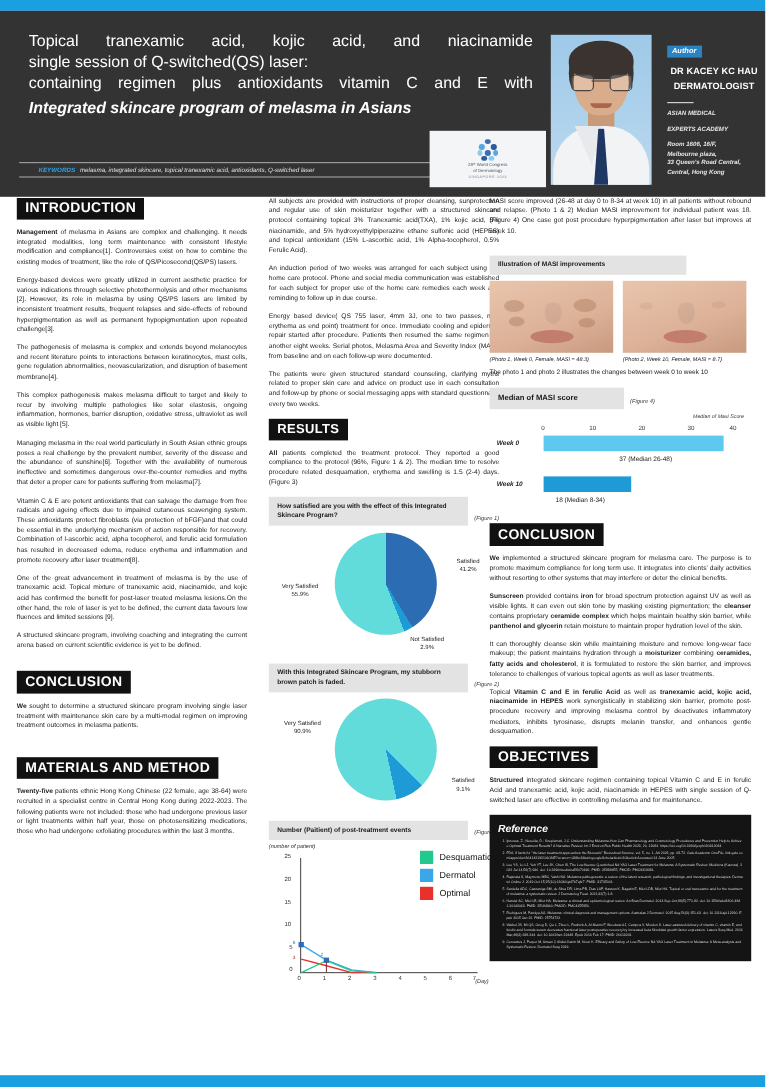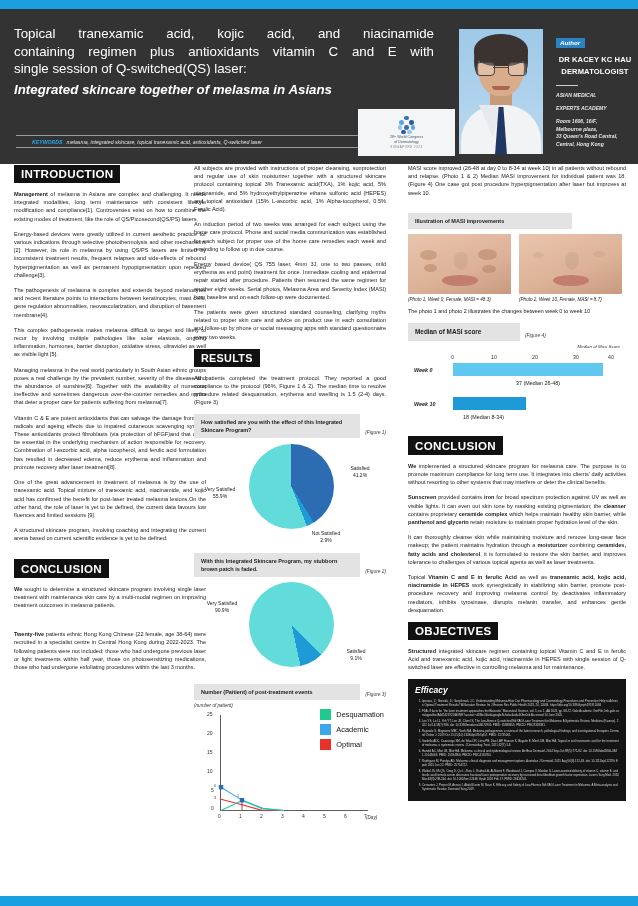--- a/index.html
+++ b/index.html
@@ -18,21 +18,21 @@
 
   
   .header{
     position:relative;
     background:#333333;
     height:155px;
     padding:0;
     color:#fff;
     box-sizing:border-box;
   }
-  .title-block{position:absolute;left:14px;top:16px;width:420px;}
+  .title-block{position:absolute;left:24px;top:16px;width:420px;}
   .title-line{
     font-size:13.3px;line-height:17.5px;font-weight:400;color:#ffffff;
     text-align:justify;text-align-last:justify;letter-spacing:0px;
     white-space:nowrap;
   }
   .title-line.nojust{text-align:left;text-align-last:left;}
   .title-sub{
     font-size:13.3px;line-height:19px;font-weight:bold;font-style:italic;color:#fff;
     margin-top:2px;
   }
@@ -82,21 +82,21 @@
   }
   .author-name{font-size:7.6px;font-weight:bold;line-height:12px;color:#fff;letter-spacing:.1px;text-align:center;}
   .author-rule{width:22px;height:1.6px;background:#cfcfcf;margin:7px 0 6px;}
   .author-org{font-size:5.1px;font-weight:bold;font-style:italic;line-height:7px;color:#e6e6e6;margin-bottom:6px;}
   .author-addr{font-size:5.1px;font-weight:bold;font-style:italic;line-height:7.6px;color:#e6e6e6;}
 
   
   .columns{position:absolute;top:164px;left:0;width:638px;height:732px;}
   .col{position:absolute;top:0;box-sizing:border-box;}
   .col-1{left:14px;width:192px;}
-  .col-2{left:194px;width:192px;}
+  .col-2{left:224px;width:192px;}
   .col-3{left:408px;width:218px;}
 
   .sec-head{
     display:inline-block;background:#111;color:#fff;
     font-size:11.6px;font-weight:bold;letter-spacing:.3px;
     padding:2.5px 7px 3px;margin:0 0 7px;
   }
   .sec-head.small{font-size:10.8px;}
   p.body{
     font-size:5.55px;line-height:8.2px;text-align:justify;margin:0 0 7px;color:#1b1b1b;
@@ -161,23 +161,23 @@
 <body>
 
 <div class="poster">
 
   <div class="top-accent"></div>
 
   <div class="header">
 
     <div class="title-block">
       <div class="title-line">Topical  tranexamic  acid,  kojic  acid,  and  niacinamide</div>
+      <div class="title-line nojust">single session of Q-switched(QS) laser:</div>
       <div class="title-line">containing  regimen  plus  antioxidants  vitamin  C  and  E  with</div>
-      <div class="title-line nojust">single session of Q-switched(QS) laser:</div>
-      <div class="title-sub">Integrated skincare together of melasma in Asians</div>
+      <div class="title-sub">Integrated skincare program of melasma in Asians</div>
     </div>
 
     <div class="kw-wrap">
       <div class="kw-rule"></div>
       <div class="kw-line">
         <span class="kw-label">KEYWORDS</span>
         <span>melasma, integrated skincare, topical tranexamic acid, antioxidants, Q-switched laser</span>
       </div>
       <div class="kw-rule"></div>
     </div>
@@ -238,20 +238,21 @@
       <p class="body">Managing melasma in the real world particularly in South Asian ethnic groups poses a real challenge by the prevalent number, severity of the disease and the abundance of sunshine[6]. Together with the availability of numerous ineffective and sometimes dangerous over-the-counter remedies and myths that deter a proper care for patients suffering from melasma[7].</p>
       <p class="body">Vitamin C &amp; E are potent antioxidants that can salvage the damage from free radicals and ageing effects due to impaired cutaneous scavenging system. These antioxidants protect fibroblasts (via protection of bFGF)and that could be essential in the underlying mechanism of action responsible for recovery. Combination of l-ascorbic acid, alpha tocopherol, and ferulic acid formulation has resulted in decreased edema, reduce erythema and inflammation and promote recovery after laser treatment[8].</p>
       <p class="body">One of the great advancement in treatment of melasma is by the use of tranexamic acid. Topical mixture of tranexamic acid, niacinamide, and kojic acid has confirmed the benefit for post-laser treated melasma lesions.On the other hand, the role of laser is yet to be defined, the current data favours low fluences and limited sessions [9].</p>
       <p class="body">A structured skincare program, involving coaching and integrating the current arena based on current scientific evidence is yet to be defined.</p>
 
       <div class="gap-md"></div>
       <div class="sec-head">CONCLUSION</div>
       <p class="body"><b>We</b> sought to determine a structured skincare program involving single laser treatment with maintenance skin care by a multi-modal regimen on improving treatment outcomes in melasma patients.</p>
 
       <div class="gap-lg"></div>
+      <div class="sec-head">MATERIALS AND METHOD</div>
       <p class="body"><b>Twenty-five</b> patients ethnic Hong Kong Chinese (22 female, age 38-64) were recruited in a specialist centre in Central Hong Kong during 2022-2023. The following patients were not included: those who had undergone previous laser or light treatments within half year, those on photosensitizing medications, those who had undergone exfoliating procedures within the last 3 months.</p>
     </div>
 
     <div class="col col-2">
       <p class="body">All subjects are provided with instructions of proper cleansing, sunprotection and regular use of skin moisturizer together with a structured skincare protocol containing topical 3% Tranexamic acid(TXA), 1% kojic acid, 5% niacinamide, and 5% hydroxyethylpiperazine ethane sulfonic acid (HEPES) and topical antioxidant (15% L-ascorbic acid, 1% Alpha-tocopherol, 0.5% Ferulic Acid).</p>
       <p class="body">An induction period of two weeks was arranged for each subject using the home care protocol. Phone and social media communication was established for each subject for proper use of the home care remedies each week and reminding to follow up in due course.</p>
       <p class="body">Energy based device( QS 755 laser, 4mm 3J, one to two passes, mild erythema as end point) treatment for once. Immediate cooling and epidermal repair started after procedure. Patients then resumed the same regimen for another eight weeks. Serial photos, Melasma Area and Severity Index (MASI) from baseline and on each follow-up were documented.</p>
       <p class="body">The patients were given structured standard counseling, clarifying myths related to proper skin care and advice on product use in each consultation and follow-up by phone or social messaging apps with standard questionnaire every two weeks.</p>
 
       <div class="sec-head small">RESULTS</div>
@@ -333,21 +334,21 @@
         <div class="y-tick" style="left:20px;top:92px;font-size:4px;color:#b02020;">3</div>
         <div class="y-tick" style="left:43px;top:90px;font-size:4px;color:#2b6cb3;">2</div>
 
         <div class="legend">
           <div class="legend-row">
             <span class="legend-sw" style="background:#22c98f;"></span>
             <span class="legend-tx">Desquamation</span>
           </div>
           <div class="legend-row">
             <span class="legend-sw" style="background:#3aa8e8;"></span>
-            <span class="legend-tx">Academic</span>
+            <span class="legend-tx">Dermatol</span>
           </div>
           <div class="legend-row">
             <span class="legend-sw" style="background:#e8312a;"></span>
             <span class="legend-tx">Optimal</span>
           </div>
         </div>
       </div>
     </div>
 
     <div class="col col-3">
@@ -404,21 +405,21 @@
       <div class="sec-head">CONCLUSION</div>
       <p class="body"><b>We</b> implemented a structured skincare program for melasma care. The purpose is to promote maximum compliance for long term use. It integrates into clients' daily activities without resorting to other systems that may interfere or deter the clinical benefits.</p>
       <p class="body"><b>Sunscreen</b> provided contains <b>iron</b> for broad spectrum protection against UV as well as visible lights. It can even out skin tone by masking existing pigmentation; the <b>cleanser</b> contains proprietary <b>ceramide complex</b> which helps maintain healthy skin barrier, while <b>panthenol and glycerin</b> retain moisture to maintain proper hydration level of the skin.</p>
       <p class="body">It can thoroughly cleanse skin while maintaining moisture and remove long-wear face makeup; the patient maintains hydration through a <b>moisturizer</b> combining <b>ceramides, fatty acids and cholesterol</b>, it is formulated to restore the skin barrier, and improves tolerance to challenges of various topical agents as well as laser treatments.</p>
       <p class="body">Topical <b>Vitamin C and E in ferulic Acid</b> as well as <b>tranexamic acid, kojic acid, niacinamide in HEPES</b> work synergistically in stabilizing skin barrier, promote post-procedure recovery and improving melasma control by deactivates inflammatory mediators, inhibits tyrosinase, disrupts melanin transfer, and enhances gentle desquamation.</p>
 
       <div class="sec-head">OBJECTIVES</div>
       <p class="body"><b>Structured</b> integrated skincare regimen containing topical Vitamin C and E in ferulic Acid and tranexamic acid, kojic acid, niacinamide in HEPES with single session of Q-switched laser are effective in controlling melasma and for maintenance.</p>
 
       <div class="refbox">
-        <div class="ref-title">Efficacy</div>
+        <div class="ref-title">Reference</div>
         <ol class="ref-list">
           <li>Ipnosca, Z.; Nereida, D.; Szeplemati, J.C. Understanding Melasma-How Can Pharmacology and Cosmetology Procedures and Prevention Help to Achieve Optimal Treatment Results? A Narrative Review. Int J Environ Res Public Health 2023, 20, 12084. https://doi.org/10.3390/ijerph191912084</li>
           <li>FDA. 8 facts for "the laser treatment approaches the Bioceutic" Bioceutical Science, vol. 5, no. 1, AA 2023, pp. 68-72. Gale Academic OneFile, link.gale.com/apps/doc/A641421921/AONE?u=anon~d28bc3&amp;sid=googleScholar&amp;xid=3Obe0cb Accessed 14 June 2005.</li>
           <li>Lee YS, Lo LJ, Yeh YT, Lee JK, Chen IS, The Low-fluence Q-switched Nd:YAG Laser Treatment for Melasma: A Systematic Review. Medicina (Kaunas). 2022 Jul 14;58(7):936. doi: 10.3390/medicina58070936. PMID: 35888655; PMCID: PMC9318381.</li>
           <li>Rajanala S, Maymone MBC, Vashi NA. Melasma pathogenesis: a review of the latest research, pathological findings, and investigational therapies. Dermatol Online J. 2019 Oct 15;25(10):13030/qt47b7q6r7. PMID: 31735001.</li>
           <li>Sardella ADC, Cazzaniga SM, de Silva DR, Lima PB, Dias LAP, Hassun K, Bagatin E, Miot LDB, Miot HA. Topical or oral tranexamic acid for the treatment of melasma: a systematic review. J Dermatolog Treat. 2021;32(7):1-8.</li>
           <li>Handel AC, Miot LB, Miot HA. Melasma: a clinical and epidemiological review. An Bras Dermatol. 2014 Sep-Oct;89(5):771-82. doi: 10.1590/abd1806-4841.20143063. PMID: 25184960; PMCID: PMC4155956.</li>
           <li>Rodrigues M, Pandya AG. Melasma: clinical diagnosis and management options. Australas J Dermatol. 2015 Aug;56(3):151-63. doi: 10.1111/ajd.12290. Epub 2015 Jan 22. PMID: 25754722.</li>
           <li>Waibel JS, Mi QS, Ozog D, Qu L, Zhou L, Rudnick A, Al-Niaimi F, Woodward J, Campos V, Mordon S. Laser-assisted delivery of vitamin C, vitamin E, and ferulic acid formula serum decreases fractional laser postoperative recovery by increased beta fibroblast growth factor expression. Lasers Surg Med. 2016 Mar;48(3):238-244. doi: 10.1002/lsm.22448. Epub 2016 Feb 17. PMID: 26613241.</li>
           <li>Cervantes J, Perper M, Ansari J, Abdul-Karim M, Nouri K. Efficacy and Safety of Low-Fluence Nd:YAG Laser Treatment in Melasma: A Meta-analysis and Systematic Review. Dermatol Surg 2019.</li>

